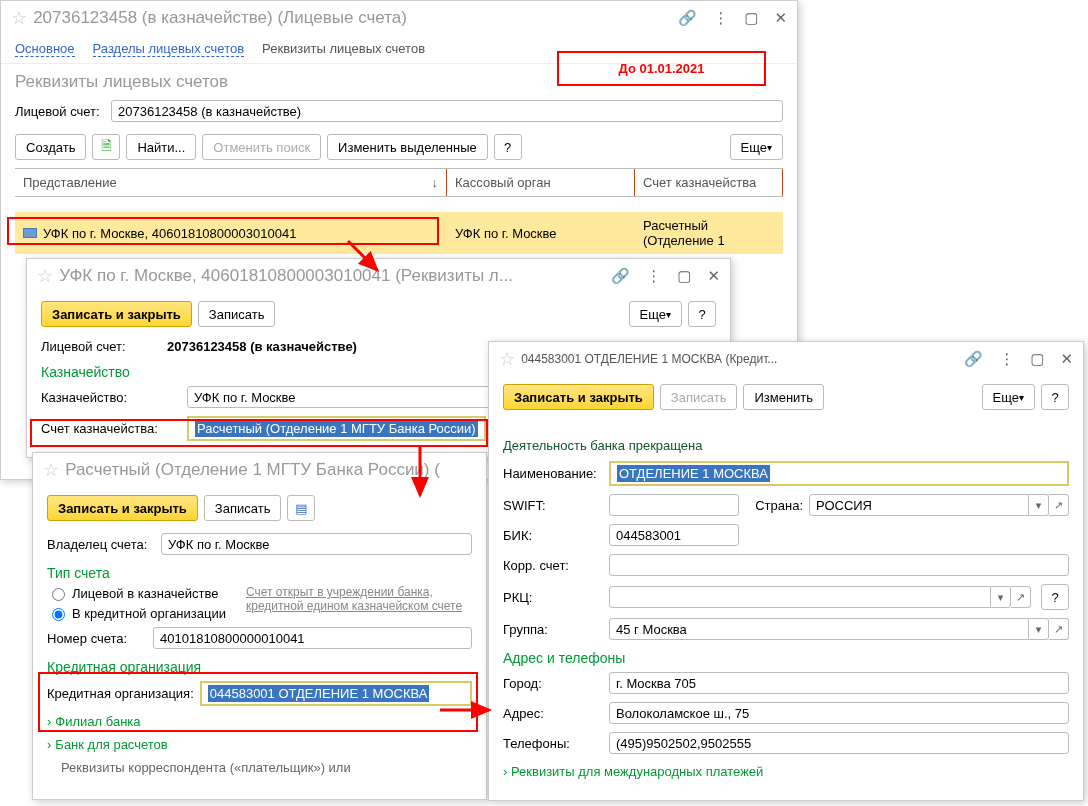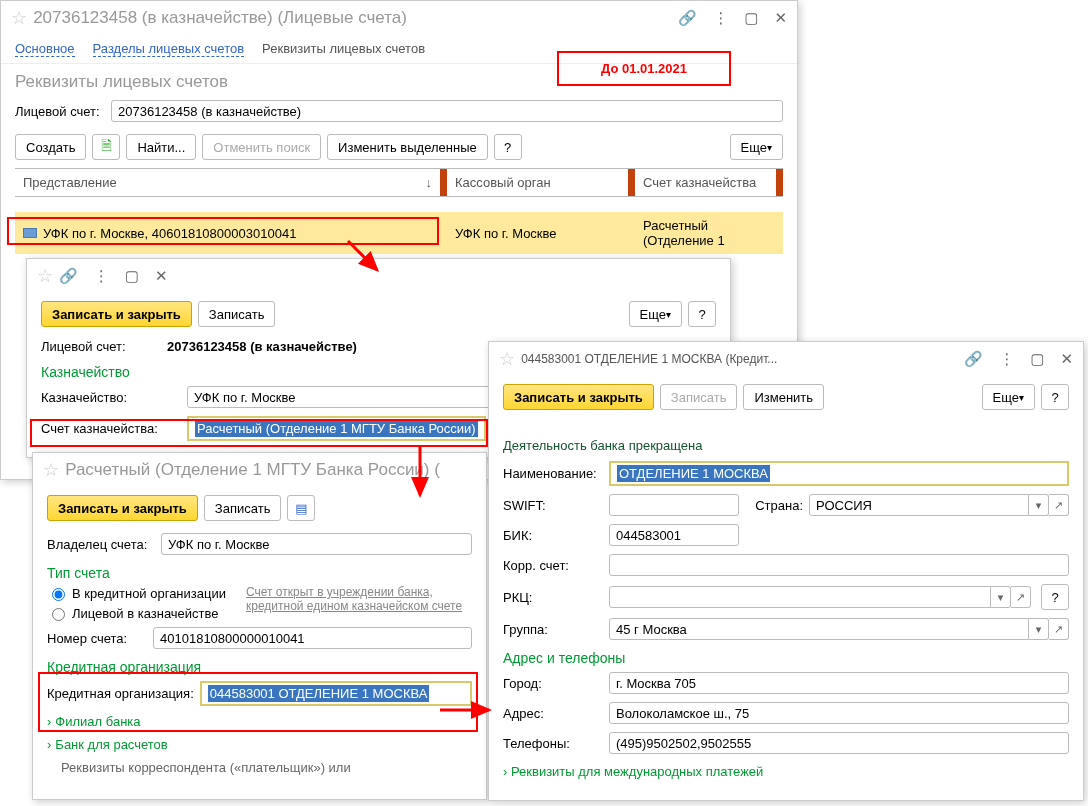--- a/index.html
+++ b/index.html
@@ -28,28 +28,28 @@
 
 .toolbar { display: flex; gap: 6px; padding: 8px 14px; align-items: center; }
 .btn { border: 1px solid #bbb; border-radius: 3px; padding: 4px 10px; background: #fff; cursor: pointer; white-space: nowrap; height: 26px; display: inline-flex; align-items: center; }
 .btn-primary { background: linear-gradient(#ffe680, #ffd633); border-color: #cca300; font-weight: bold; }
 .btn-disabled { color: #aaa; }
 .btn-square { width: 28px; justify-content: center; padding: 4px; }
 .spacer { flex: 1; }
 
 .redbox { position: absolute; border: 2px solid red; }
 .redtext { color: red; font-weight: bold; }
-.redbox1 { left: 557px; top: 51px; width: 174px; height: 35px; display: flex; align-items: center; justify-content: center; z-index: 1; }
+.redbox1 { left: 557px; top: 51px; width: 209px; height: 35px; display: flex; align-items: center; justify-content: center; z-index: 1; }
 .redbox-row { left: 7px; top: 217px; width: 432px; height: 28px; z-index: 10; }
 .redbox3 { left: 30px; top: 419px; width: 458px; height: 28px; z-index: 5; }
 .redbox4 { left: 38px; top: 672px; width: 440px; height: 60px; z-index: 5; }
 
 .arrow { position: absolute; z-index: 20; }
 .table-header { display: flex; border-top: 1px solid #bbb; border-bottom: 1px solid #bbb; margin: 0 14px; }
-.th { padding: 6px 8px; border-right: 7px solid #c2410c; color: #555; }
+.th { padding: 6px 8px; border-right: 1px solid #c2410c; color: #555; }
 .th1 { width: 432px; display: flex; justify-content: space-between; }
 .th2 { width: 188px; }
 .th3 { flex: 1; }
 .table-row { display: flex; margin: 15px 14px; background: #ffe99c; padding: 6px 8px; align-items: center; }
 .td1 { width: 432px; display: flex; align-items: center; gap: 6px; }
 .td2 { width: 188px; }
 .td3 { flex: 1; }
 .doc-icon { width: 14px; height: 10px; background: #6b9cd6; border: 1px solid #4a7ab0; display: inline-block; }
 
 .green-title { color: #009933; font-size: 14px; padding: 6px 14px 2px; }
@@ -136,20 +136,21 @@
       <marker id="ah1" markerWidth="8" markerHeight="8" refX="6" refY="3" orient="auto">
         <path d="M0,0 L7,3 L0,6 Z" fill="red"></path>
       </marker>
     </defs>
     <line x1="3" y1="3" x2="32" y2="32" stroke="red" stroke-width="3" marker-end="url(#ah1)"></line>
   </svg>
 
 <div class="window win2">
   <div class="titlebar">
     <span class="star">☆</span>
+    <span class="title-text">УФК по г. Москве, 40601810800003010041 (Реквизиты л...</span>
     <div class="title-icons">
       <span>🔗</span>
       <span>⋮</span>
       <span>▢</span>
       <span>✕</span>
     </div>
   </div>
   <div class="toolbar">
     <div class="btn btn-primary">Записать и закрыть</div>
     <div class="btn">Записать</div>
@@ -196,26 +197,26 @@
     <div class="btn btn-square" style="color:#36c">▤</div>
   </div>
   <div class="form-row">
     <span style="min-width:108px">Владелец счета:</span>
     <div class="input">УФК по г. Москве</div>
   </div>
   <div class="green-title">Тип счета</div>
   <div style="display:flex">
     <div>
       <div class="radio-row">
+          <input type="radio" style="">
+          <span>Лицевой в казначействе</span>
+        </div>
+      <div class="radio-row">
           <input type="radio" checked="" style="">
           <span>В кредитной организации</span>
-        </div>
-      <div class="radio-row">
-          <input type="radio" style="">
-          <span>Лицевой в казначействе</span>
         </div>
     </div>
     <div class="hint-text" style="flex:1;padding-top:2px">Счет открыт в учреждении банка, кредитной едином казначейском счете</div>
   </div>
   <div class="form-row">
     <span style="min-width:100px">Номер счета:</span>
     <div class="input">40101810800000010041</div>
   </div>
   <div class="green-title">Кредитная организация</div>
   <div class="form-row">

